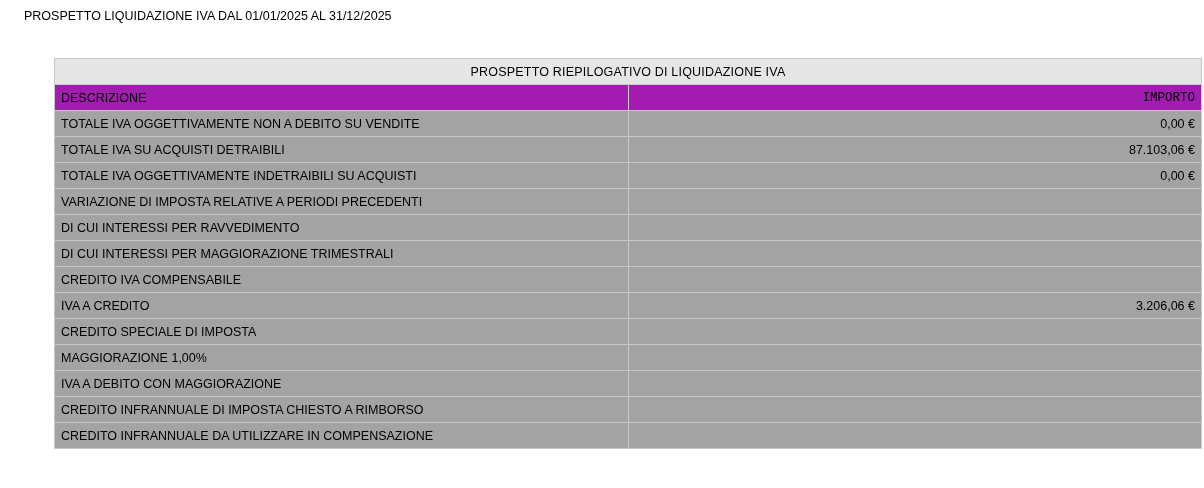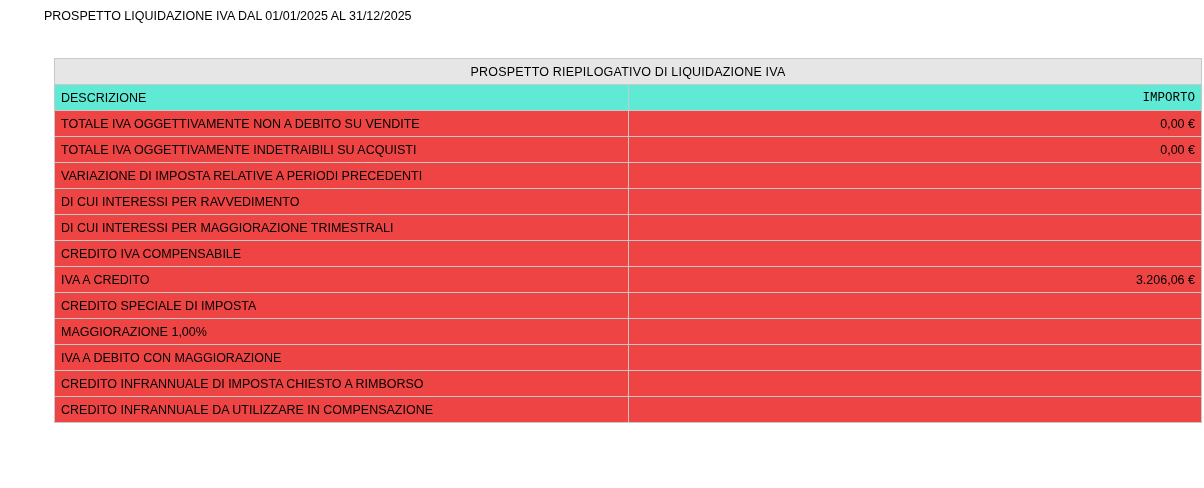--- a/index.html
+++ b/index.html
@@ -10,21 +10,21 @@
   body {
     width: 1204px;
     height: 488px;
     font-family: "Liberation Sans", sans-serif;
     font-size: 12.5px;
     color: #000000;
     overflow: hidden;
   }
   .page-title {
     position: absolute;
-    left: 44px;
+    left: 24px;
     top: 9px;
     font-size: 12.5px;
     color: #000000;
     white-space: nowrap;
   }
   .table-wrap {
     position: absolute;
     left: 37px;
     top: 58px;
     width: 1148px;
@@ -45,33 +45,33 @@
   }
   .title-row th {
     background: #e6e6e6;
     text-align: center;
     font-weight: bold;
     letter-spacing: 0.2px;
     height: 24px;
     border: 1px solid #c0c0c0;
   }
   .header-row td {
-    background: #5eead4;
+    background: #a21caf;
     font-weight: bold;
     height: 24px;
   }
   .header-row td.desc-col {
     text-align: left;
   }
   .header-row td.amount-col {
     text-align: right;
     font-family: Liberation Mono, monospace;
   }
   tr.shaded td {
-    background: #ef4444;
+    background: #a3a3a3;
   }
   td.desc-col {
     text-align: left;
     width: 810px;
   }
   td.amount-col {
     text-align: right;
   }
 </style>
 </head>
@@ -87,20 +87,24 @@
       </tr>
       <tr class="header-row">
         <td class="desc-col">DESCRIZIONE</td>
         <td class="amount-col">IMPORTO</td>
       </tr>
     </thead>
     <tbody>
       <tr class="shaded">
         <td class="desc-col">TOTALE IVA OGGETTIVAMENTE NON A DEBITO SU VENDITE</td>
         <td class="amount-col">0,00 €</td>
+      </tr>
+      <tr class="shaded">
+        <td class="desc-col">TOTALE IVA SU ACQUISTI DETRAIBILI</td>
+        <td class="amount-col">87.103,06 €</td>
       </tr>
       <tr class="shaded">
         <td class="desc-col">TOTALE IVA OGGETTIVAMENTE INDETRAIBILI SU ACQUISTI</td>
         <td class="amount-col">0,00 €</td>
       </tr>
       <tr class="shaded">
         <td class="desc-col">VARIAZIONE DI IMPOSTA RELATIVE A PERIODI PRECEDENTI</td>
         <td class="amount-col"></td>
       </tr>
       <tr class="shaded">

